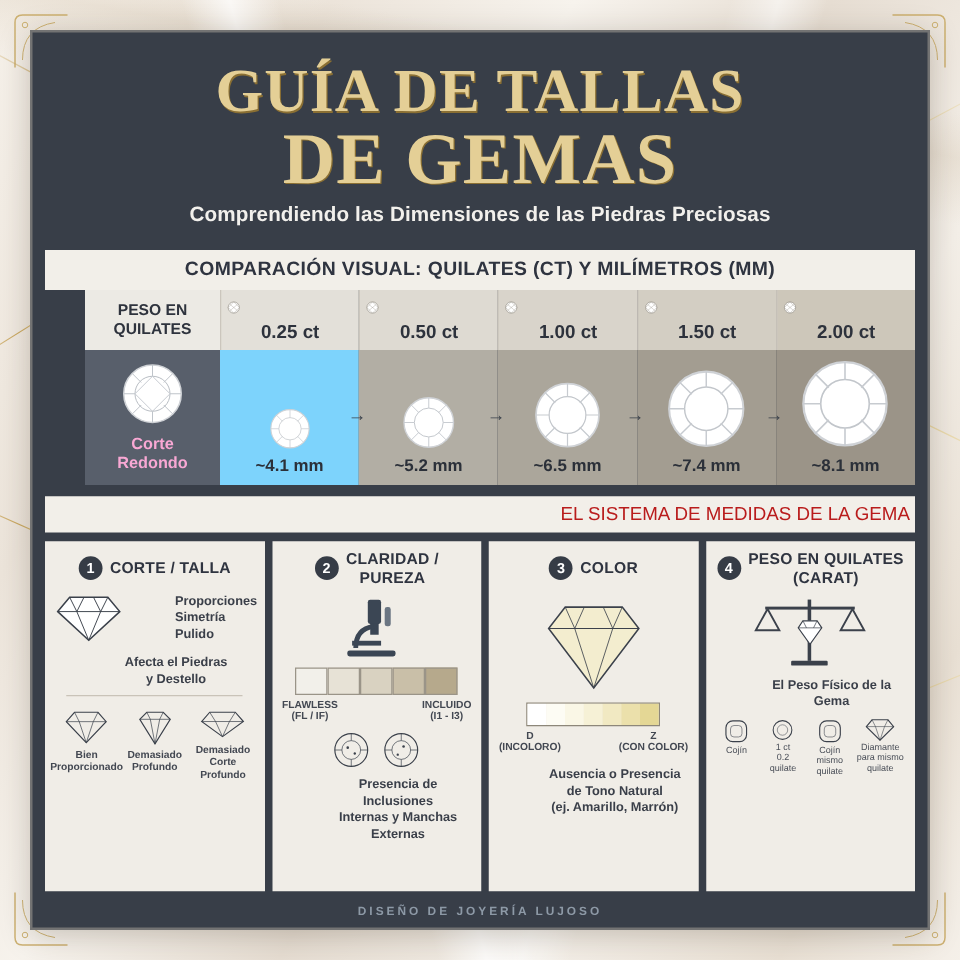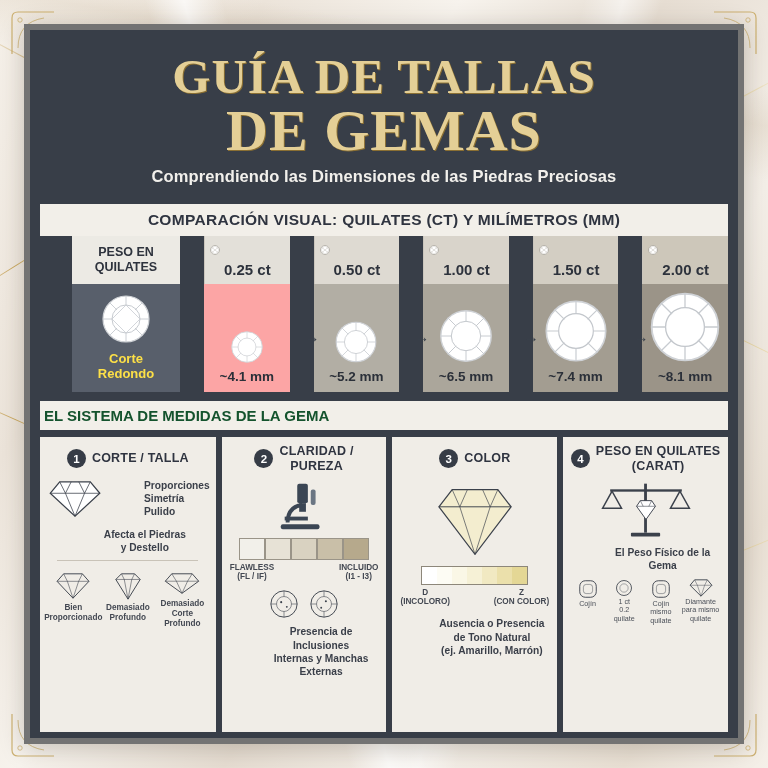--- a/index.html
+++ b/index.html
@@ -43,21 +43,21 @@
   .corner.tl { top: 10px; left: 10px; }
   .corner.tr { top: 10px; right: 10px; transform: scaleX(-1); }
   .corner.bl { bottom: 10px; left: 10px; transform: scaleY(-1); }
   .corner.br { bottom: 10px; right: 10px; transform: scale(-1,-1); }
 
   
   .card {
     position: absolute;
     left: 24px; top: 24px; right: 24px; bottom: 24px;
     background: #383e48;
-    border: 6px solid #737373;
+    border: 2px solid #737373;
     box-shadow: 0 4px 22px rgba(60,48,30,.25);
     padding: 10px 10px 0 10px;
     display: flex;
     flex-direction: column;
   }
 
   
   .hdr { text-align: center; padding: 14px 6px 6px; }
   .hdr h1 {
     font-family: "Liberation Serif", serif;
@@ -84,21 +84,21 @@
     padding: 7px 4px;
     font-weight: bold;
     font-size: 15.5px;
     color: #2f3440;
     letter-spacing: .3px;
   }
 
   
   .cmp { display: flex; flex-direction: column; padding-left: 32px; }
   .cmp-row { display: flex; }
-  .cmp .cell { flex: 1; text-align: center; margin-left: 24px; }
+  .cmp .cell { flex: 1; text-align: center; }
   .cmp .label-cell {
     width: 108px; flex: none;
     background: #eceae4;
     color: #2e333d;
     font-weight: bold;
     font-size: 12.5px;
     display: flex; align-items: center; justify-content: center;
     flex-direction: column;
     line-height: 1.15;
     padding: 6px 2px;
@@ -111,49 +111,49 @@
   .row-top .cell:nth-child(2) { background: #e3e0d9; }
   .row-top .cell:nth-child(3) { background: #dedad2; }
   .row-top .cell:nth-child(4) { background: #d9d4cb; }
   .row-top .cell:nth-child(5) { background: #d3cec3; }
   .row-top .cell:nth-child(6) { background: #cdc7ba; }
   .row-top .ct { font-size: 15px; font-weight: bold; color: #2d323c; margin-top: 1px; }
 
   .row-mid { }
   .row-mid .label-cell {
     background: #585f6b;
-    color: #fde047;
+    color: #f9a8d4;
     font-size: 13px;
   }
   .row-mid .cell {
     padding: 6px 0 8px;
     display: flex; flex-direction: column; align-items: center; justify-content: flex-end;
     position: relative;
   }
-  .row-mid .cell:nth-child(2) { background: #fca5a5; }
+  .row-mid .cell:nth-child(2) { background: #7dd3fc; }
   .row-mid .cell:nth-child(3) { background: #b2aea4; }
   .row-mid .cell:nth-child(4) { background: #aba69b; }
   .row-mid .cell:nth-child(5) { background: #a39d91; }
   .row-mid .cell:nth-child(6) { background: #9b9488; }
   .row-mid .mm { font-size: 13.5px; font-weight: bold; color: #2b3039; margin-top: 5px; }
   .arrow {
     position: absolute;
     left: -9px; top: 44px;
     color: #39404a; font-size: 15px;
   }
 
   
   .band2 {
     background: #f2efe9;
     margin-top: 9px;
-    text-align: left;
+    text-align: right;
     padding: 6px 4px;
-    font-weight: bold;
+    font-weight: normal;
     font-size: 15px;
-    color: #14532d;
+    color: #b91c1c;
   }
   .cols { display: flex; gap: 6px; margin-top: 7px; flex: 1; padding-bottom: 6px; }
   .col {
     flex: 1;
     background: #f0ede7;
     padding: 7px 6px 8px;
     display: flex; flex-direction: column; align-items: center;
     text-align: center;
   }
   .col-head { display: flex; align-items: center; gap: 6px; justify-content: center; min-height: 30px; }
@@ -545,13 +545,14 @@
               <path d="M2 8 L26 8 M7 2 L10 8 M21 2 L18 8 M10 8 L14 20 M18 8 L14 20" stroke="#3b414b" stroke-width=".5"></path>
             </svg>
           <div class="tiny">Diamante</div>
           <div class="tiny">para mismo</div>
           <div class="tiny">quilate</div>
         </div>
       </div>
     </div>
   </div>
 
+  <div class="footer">DISEÑO DE JOYERÍA LUJOSO</div>
 </div>
 
 </body></html>

